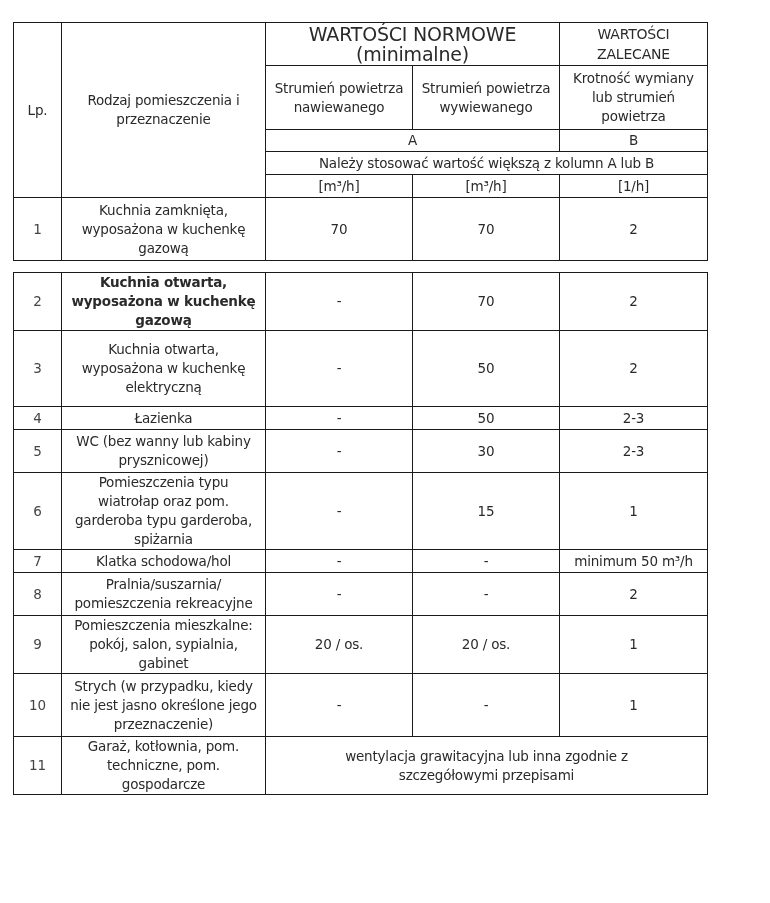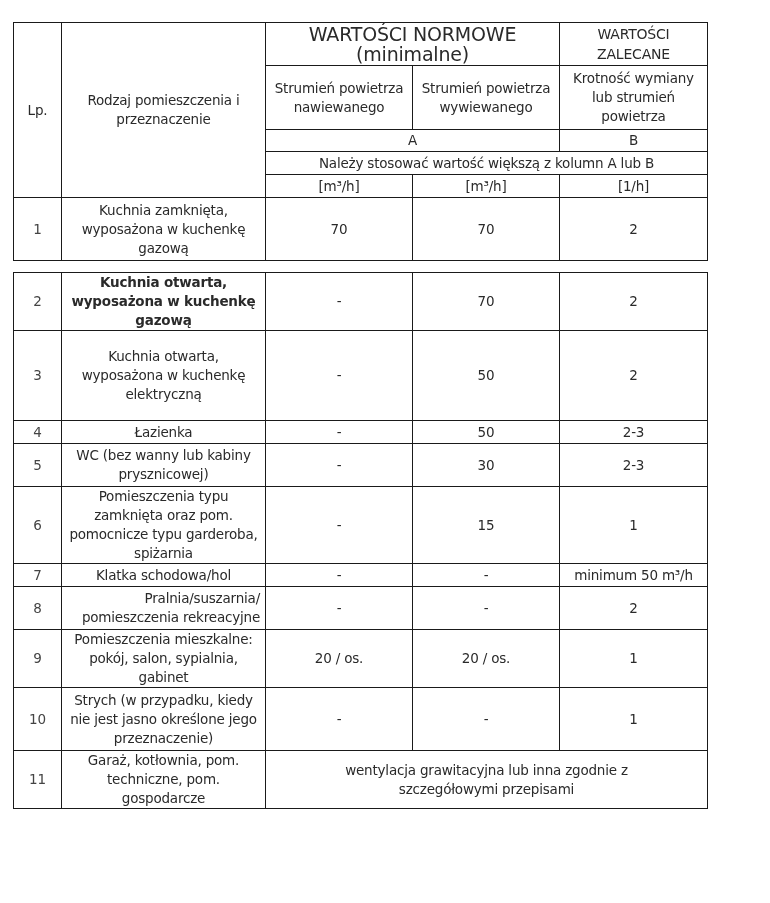--- a/index.html
+++ b/index.html
@@ -72,56 +72,56 @@
   <tbody id="body-rows">
       <tr style="height: 43px;">
         <td class="muted">2</td>
         <td style="padding: 0px 5px; font-weight: bold;">Kuchnia otwarta, wyposażona w kuchenkę gazową</td>
         <td>-</td>
         <td>70</td>
         <td>2</td>
       </tr>
       <tr style="height: 43px;">
         <td class="muted">3</td>
-        <td style="padding: 16px 5px;">Kuchnia otwarta, wyposażona w kuchenkę elektryczną</td>
+        <td style="padding: 9px 5px;">Kuchnia otwarta, wyposażona w kuchenkę elektryczną</td>
         <td>-</td>
         <td>50</td>
         <td>2</td>
       </tr>
       <tr style="height: 23px;">
         <td class="muted">4</td>
         <td style="padding: 0px 5px;">Łazienka</td>
         <td>-</td>
         <td>50</td>
         <td>2-3</td>
       </tr>
       <tr style="height: 43px;">
         <td class="muted">5</td>
         <td style="padding: 0px 5px;">WC (bez wanny lub kabiny prysznicowej)</td>
         <td>-</td>
         <td>30</td>
         <td>2-3</td>
       </tr>
       <tr style="height: 63px;">
         <td class="muted">6</td>
-        <td style="padding: 0px 5px;">Pomieszczenia typu zamknięta oraz pom. pomocnicze typu garderoba, spiżarnia</td>
+        <td style="padding: 0px 5px;">Pomieszczenia typu wiatrołap oraz pom. garderoba typu garderoba, spiżarnia</td>
         <td>-</td>
         <td>15</td>
         <td>1</td>
       </tr>
       <tr style="height: 23px;">
         <td class="muted">7</td>
         <td style="padding: 0px 5px;">Klatka schodowa/hol</td>
         <td>-</td>
         <td>-</td>
         <td>minimum 50 m³/h</td>
       </tr>
       <tr style="height: 43px;">
         <td class="muted">8</td>
-        <td style="padding: 0px 5px; text-align: right;">Pralnia/suszarnia/ pomieszczenia rekreacyjne</td>
+        <td style="padding: 0px 5px;">Pralnia/suszarnia/ pomieszczenia rekreacyjne</td>
         <td>-</td>
         <td>-</td>
         <td>2</td>
       </tr>
       <tr style="height: 43px;">
         <td class="muted">9</td>
         <td style="padding: 0px 5px; text-align: center;">Pomieszczenia mieszkalne: pokój, salon, sypialnia, gabinet</td>
         <td>20 / os.</td>
         <td>20 / os.</td>
         <td>1</td>

